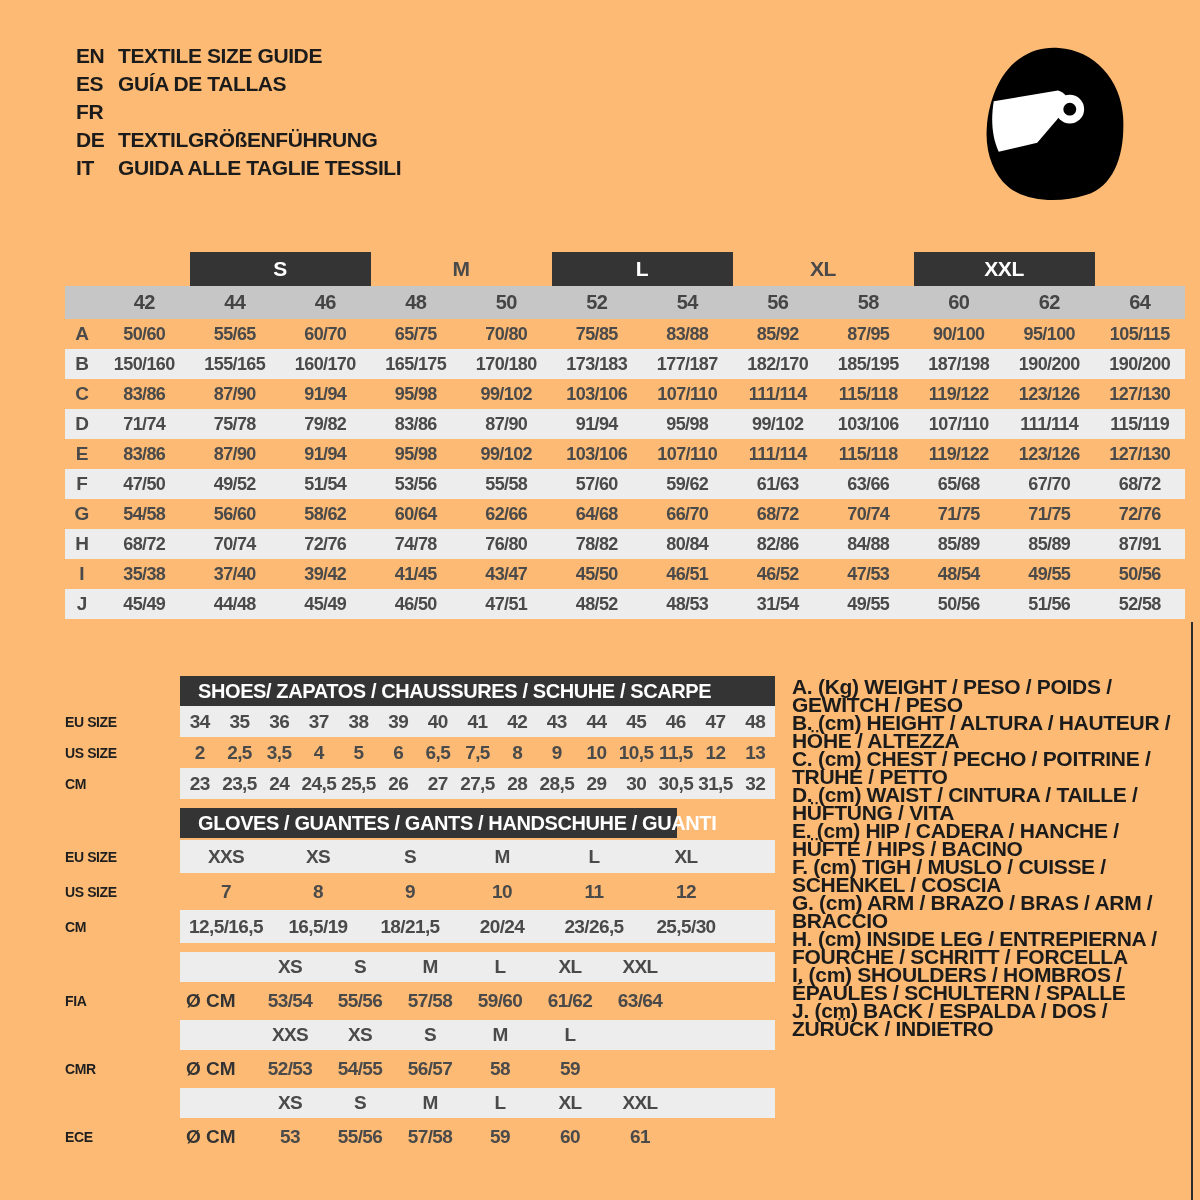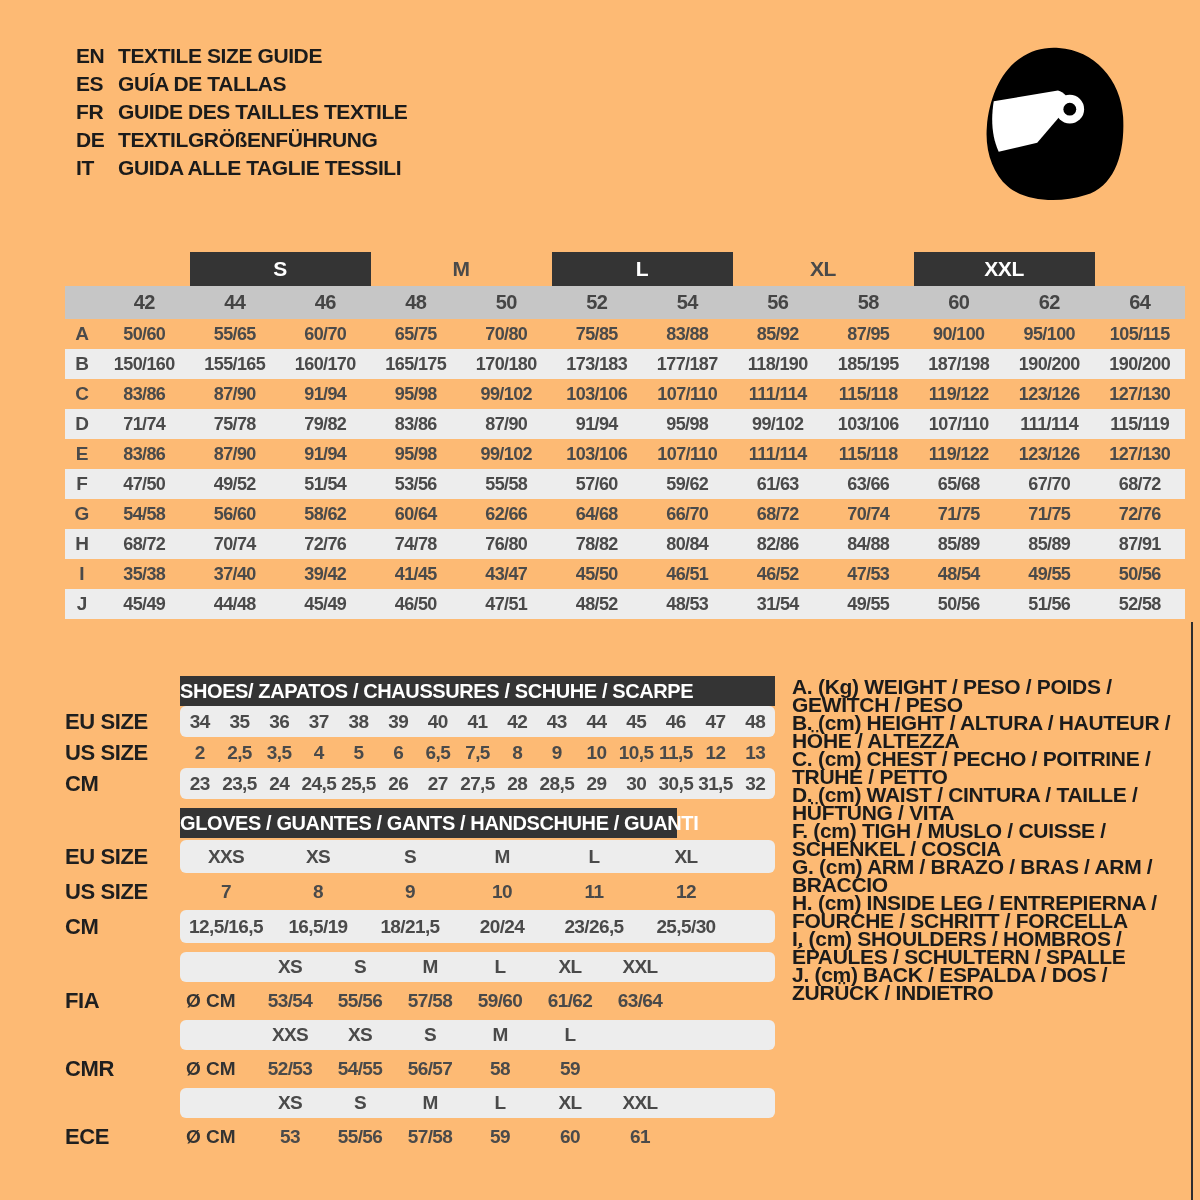--- a/index.html
+++ b/index.html
@@ -24,24 +24,24 @@
   .t-data{height:30px;}
   .t-data.stripe{background:#ededed;}
   .t-cell{text-align:center;font-size:18px;letter-spacing:-0.6px;white-space:nowrap;}
   .t-sizes .t-cell{font-size:20px;}
   .t-label{text-align:center;font-size:19px;color:#4a4a4a;}
   
   .sec{position:absolute;left:65px;width:710px;}
   .sec-title-row{display:flex;}
   .sec-spacer{width:115px;}
   .sec-bar{height:30px;line-height:30px;background:#343434;color:#ffffff;font-size:20px;
-           letter-spacing:-0.4px;padding-left:0;box-sizing:border-box;white-space:nowrap;}
+           letter-spacing:-0.4px;padding-left:18px;box-sizing:border-box;white-space:nowrap;}
   .sec-row{display:flex;align-items:stretch;}
-  .sec-label{width:115px;font-size:22px;color:#1f1f1f;letter-spacing:-0.4px;display:flex;align-items:center;}
-  .sec-band{flex:1;display:grid;align-items:center;border-radius:6px;}
+  .sec-label{width:115px;font-size:14px;color:#1f1f1f;letter-spacing:-0.4px;display:flex;align-items:center;}
+  .sec-band{flex:1;display:grid;align-items:center;}
   .sec-band.shaded{background:#ededed;}
   .sec-cell{text-align:center;font-size:19px;letter-spacing:-0.6px;white-space:nowrap;color:#4a4a4a;}
   .shoes-row{height:31px;}
   .gloves-row{height:33px;margin-top:2px;}
   .helmet-size-row{height:30px;margin-top:2px;}
   .helmet-val-row{height:34px;margin-top:2px;}
   .h-unit{text-align:left;padding-left:6px;font-size:19px;color:#333;}
   
   .legend{position:absolute;left:792px;top:678px;width:398px;}
   .legend-item{font-size:21px;line-height:18px;letter-spacing:-0.3px;color:#1b1b1b;}
@@ -57,21 +57,20 @@
       <div class="lang-row">
         <span class="lang-code">EN</span>
         <span class="lang-title">TEXTILE SIZE GUIDE</span>
       </div>
       <div class="lang-row">
         <span class="lang-code">ES</span>
         <span class="lang-title">GUÍA DE TALLAS</span>
       </div>
       <div class="lang-row">
         <span class="lang-code">FR</span>
-        <span class="lang-title">GUIDE DES TAILLES TEXTILE</span>
       </div>
       <div class="lang-row">
         <span class="lang-code">DE</span>
         <span class="lang-title">TEXTILGRÖßENFÜHRUNG</span>
       </div>
       <div class="lang-row">
         <span class="lang-code">IT</span>
         <span class="lang-title">GUIDA ALLE TAGLIE TESSILI</span>
       </div>
     </header>
@@ -125,21 +124,21 @@
       </div>
       <div class="t-row t-data stripe">
         <div class="t-label">B</div>
         <div class="t-cell">150/160</div>
         <div class="t-cell">155/165</div>
         <div class="t-cell">160/170</div>
         <div class="t-cell">165/175</div>
         <div class="t-cell">170/180</div>
         <div class="t-cell">173/183</div>
         <div class="t-cell">177/187</div>
-        <div class="t-cell">118/190</div>
+        <div class="t-cell">182/170</div>
         <div class="t-cell">185/195</div>
         <div class="t-cell">187/198</div>
         <div class="t-cell">190/200</div>
         <div class="t-cell">190/200</div>
       </div>
       <div class="t-row t-data">
         <div class="t-label">C</div>
         <div class="t-cell">83/86</div>
         <div class="t-cell">87/90</div>
         <div class="t-cell">91/94</div>
@@ -449,20 +448,21 @@
           </div>
         </div>
       </div>
   </section>
 
   <aside class="legend" id="legendList">
       <div class="legend-item">A. (Kg) WEIGHT / PESO / POIDS / GEWITCH / PESO</div>
       <div class="legend-item">B. (cm) HEIGHT / ALTURA / HAUTEUR / HÖHE / ALTEZZA</div>
       <div class="legend-item">C. (cm) CHEST / PECHO / POITRINE / TRUHE / PETTO</div>
       <div class="legend-item">D. (cm) WAIST / CINTURA / TAILLE / HÜFTUNG / VITA</div>
+      <div class="legend-item">E. (cm) HIP / CADERA / HANCHE / HÜFTE / HIPS /  BACINO</div>
       <div class="legend-item">F. (cm) TIGH / MUSLO / CUISSE / SCHENKEL / COSCIA</div>
       <div class="legend-item">G. (cm) ARM  / BRAZO / BRAS / ARM / BRACCIO</div>
       <div class="legend-item">H. (cm) INSIDE LEG / ENTREPIERNA / FOURCHE / SCHRITT / FORCELLA</div>
       <div class="legend-item">I. (cm) SHOULDERS / HOMBROS / ÉPAULES / SCHULTERN / SPALLE</div>
       <div class="legend-item">J. (cm) BACK / ESPALDA / DOS / ZURÜCK / INDIETRO</div>
     </aside>
 
   <div class="right-rule"></div>
 </div>
 

